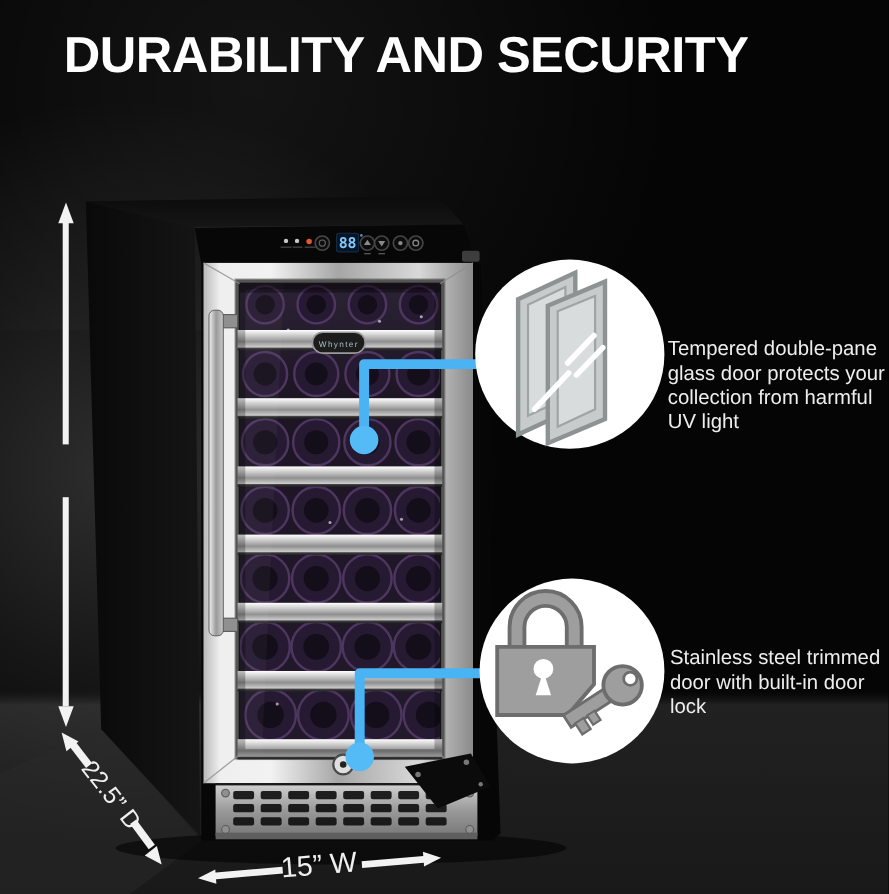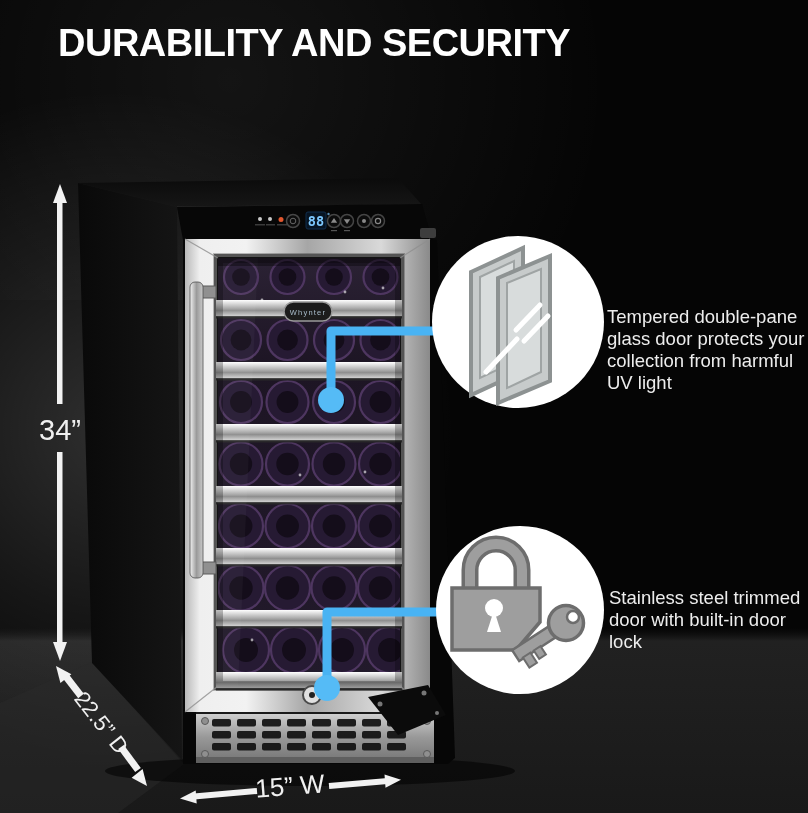--- a/index.html
+++ b/index.html
@@ -1,19 +1,19 @@
 <!DOCTYPE html>
 <html><head>
 <meta charset="utf-8">
 <style>
   html,body{margin:0;padding:0;background:#000;}
   .canvas{position:relative;width:808px;height:813px;background:#050505;overflow:hidden;
           font-family:"Liberation Sans",sans-serif;}
   svg#scene{position:absolute;left:0;top:0;}
-  .title{position:absolute;left:58px;top:22px;font-size:38px;font-weight:700;color:#ffffff;
+  .title{position:absolute;left:58px;top:22px;font-size:46px;font-weight:700;color:#ffffff;
          letter-spacing:-0.5px;white-space:nowrap;}
   .subtitle{position:absolute;left:58px;top:80px;width:650px;font-size:26px;line-height:31px;
             color:#ececec;font-weight:400;}
   .callout-text{position:absolute;width:212px;font-size:18.5px;line-height:22px;color:#ededed;}
   #callout-text-1{left:607px;top:306px;}
   #callout-text-2{left:609px;top:587px;}
   .dim{position:absolute;color:#f0f0f0;text-align:center;font-weight:400;}
   #dim-h{left:20px;top:414px;width:80px;font-size:29px;}
   #dim-d{left:38px;top:710px;width:126px;font-size:22px;transform:rotate(52deg);}
   #dim-w{left:244px;top:771px;width:92px;font-size:26px;transform:rotate(-4.5deg);}
@@ -318,19 +318,18 @@
         <polygon points="180,798.5 195.7,790.5 196.7,803.5"></polygon>
         <path d="M194,796.5 L257,791" stroke="#f2f2f2" stroke-width="6"></path>
         <path d="M329,786 L388,781" stroke="#f2f2f2" stroke-width="6"></path>
         <polygon points="401,779.8 384.5,774.4 385.5,787.8"></polygon>
       </g>
     </g>
   </svg>
 
   <div class="title">DURABILITY AND SECURITY</div>
 
-  <div class="dim" id="dim-h">34”</div>
   <div class="dim" id="dim-d">22.5” D</div>
   <div class="dim" id="dim-w">15” W</div>
 
   <div class="callout-text" id="callout-text-1">Tempered double-pane glass door protects your collection from harmful UV light</div>
   <div class="callout-text" id="callout-text-2">Stainless steel trimmed door with built-in door lock</div>
 </div>
 
 </body></html>

